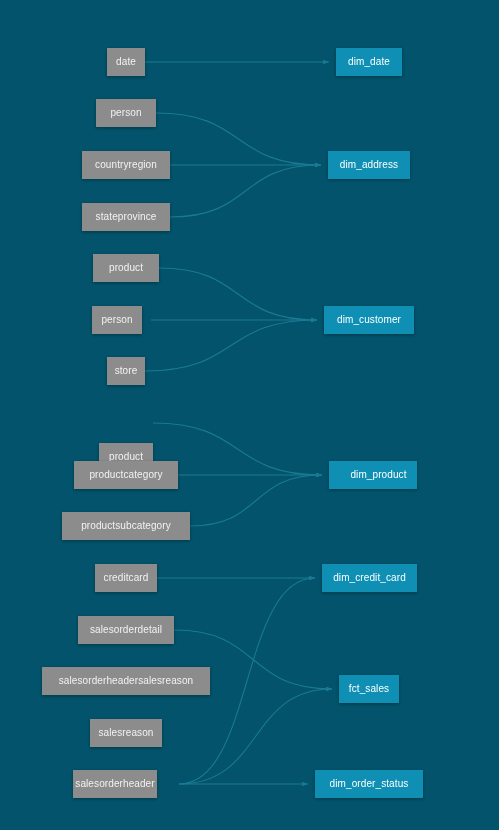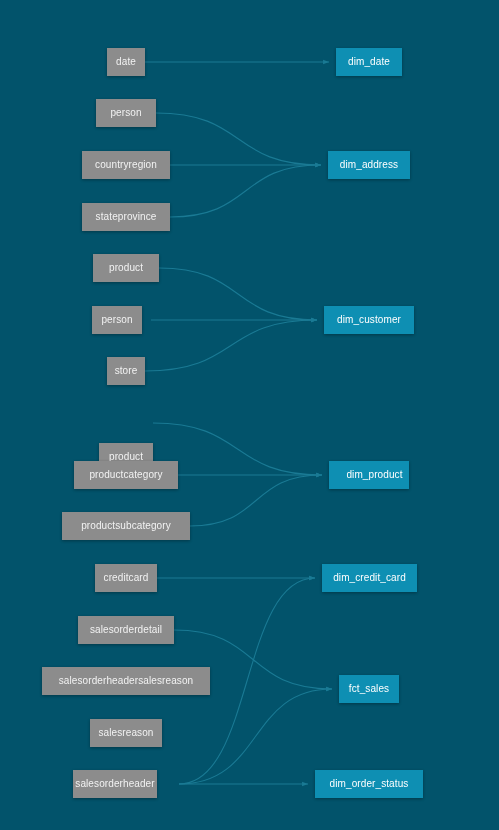--- a/index.html
+++ b/index.html
@@ -91,18 +91,18 @@
       <div class="node source" style="left: 74px; top: 461px; width: 104px;">productcategory</div>
       <div class="node source" style="left: 62px; top: 512px; width: 128px;">productsubcategory</div>
       <div class="node source" style="left: 95px; top: 564px; width: 62px;">creditcard</div>
       <div class="node source" style="left: 78px; top: 616px; width: 96px;">salesorderdetail</div>
       <div class="node source" style="left: 42px; top: 667px; width: 168px;">salesorderheadersalesreason</div>
       <div class="node source" style="left: 90px; top: 719px; width: 72px;">salesreason</div>
       <div class="node source" style="left: 73px; top: 770px; width: 84px;">salesorderheader</div>
       <div class="node target" style="left: 336px; top: 48px; width: 66px;">dim_date</div>
       <div class="node target" style="left: 328px; top: 151px; width: 82px;">dim_address</div>
       <div class="node target" style="left: 324px; top: 306px; width: 90px;">dim_customer</div>
-      <div class="node target" style="left: 329px; top: 461px; width: 80px; padding-left: 20px;">dim_product</div>
+      <div class="node target" style="left: 329px; top: 461px; width: 88px; padding-left: 20px;">dim_product</div>
       <div class="node target" style="left: 322px; top: 564px; width: 95px;">dim_credit_card</div>
       <div class="node target" style="left: 339px; top: 675px; width: 60px;">fct_sales</div>
       <div class="node target" style="left: 315px; top: 770px; width: 108px;">dim_order_status</div>
     </div>
 </div>
 
 </body></html>

